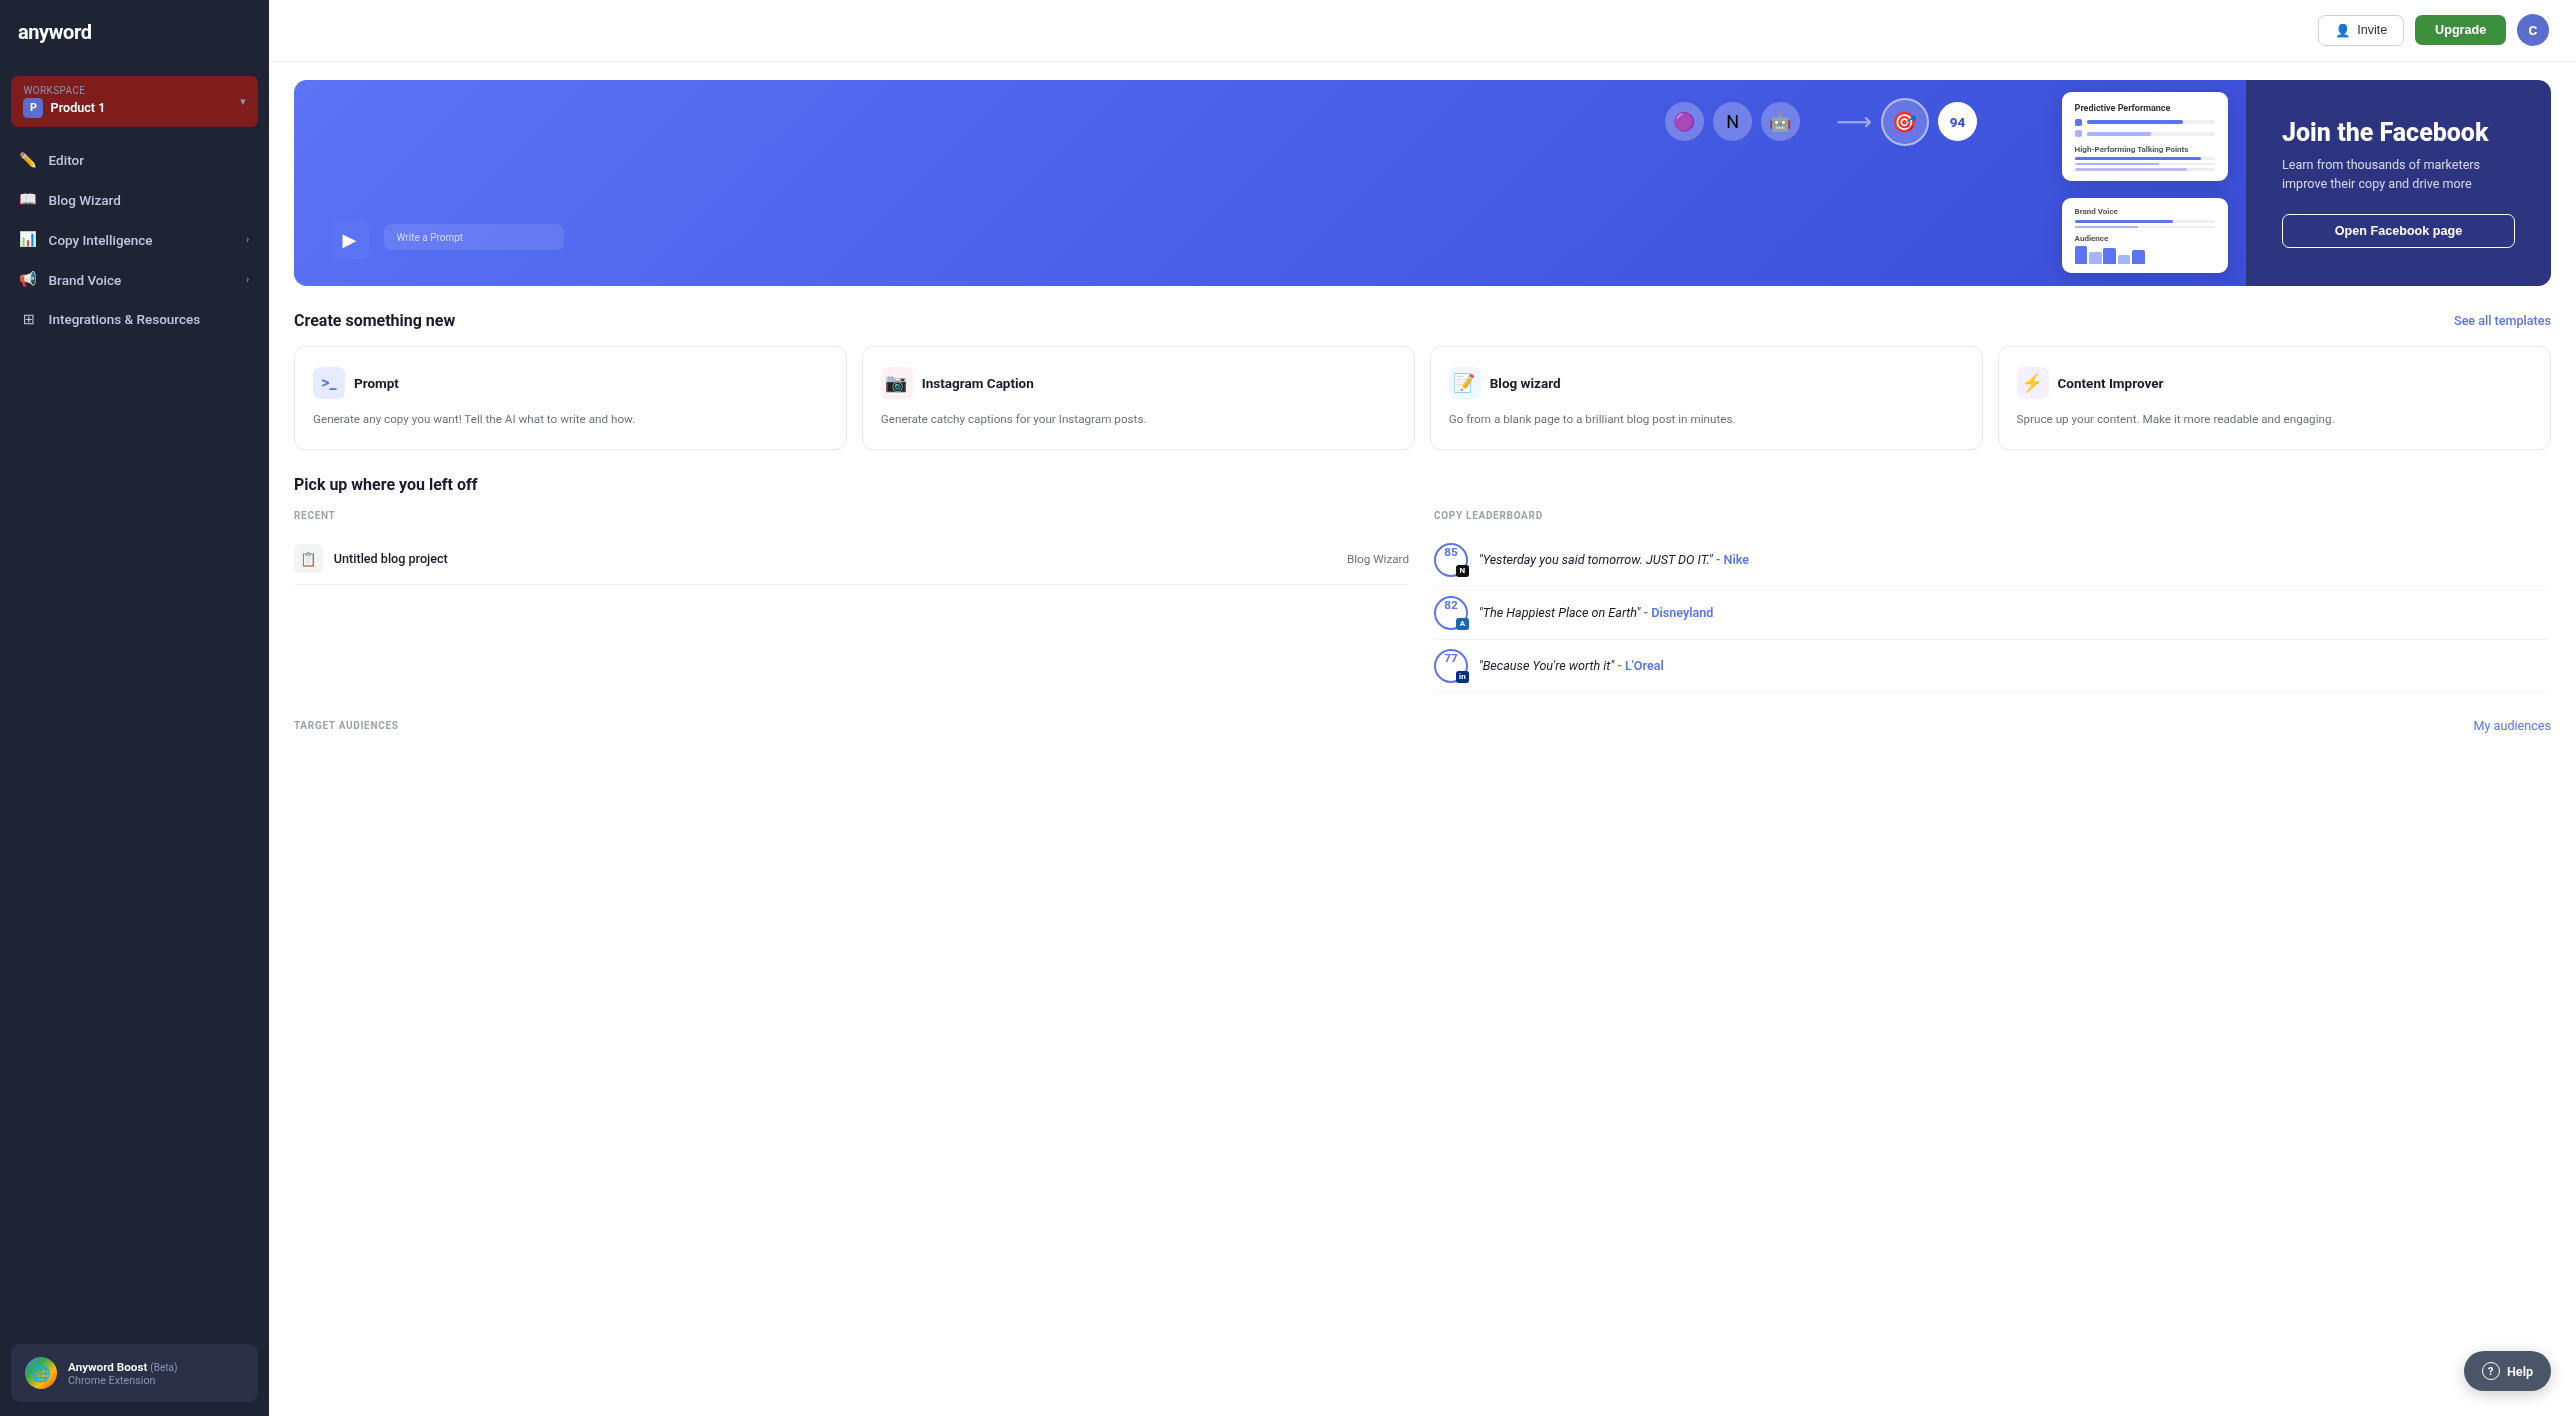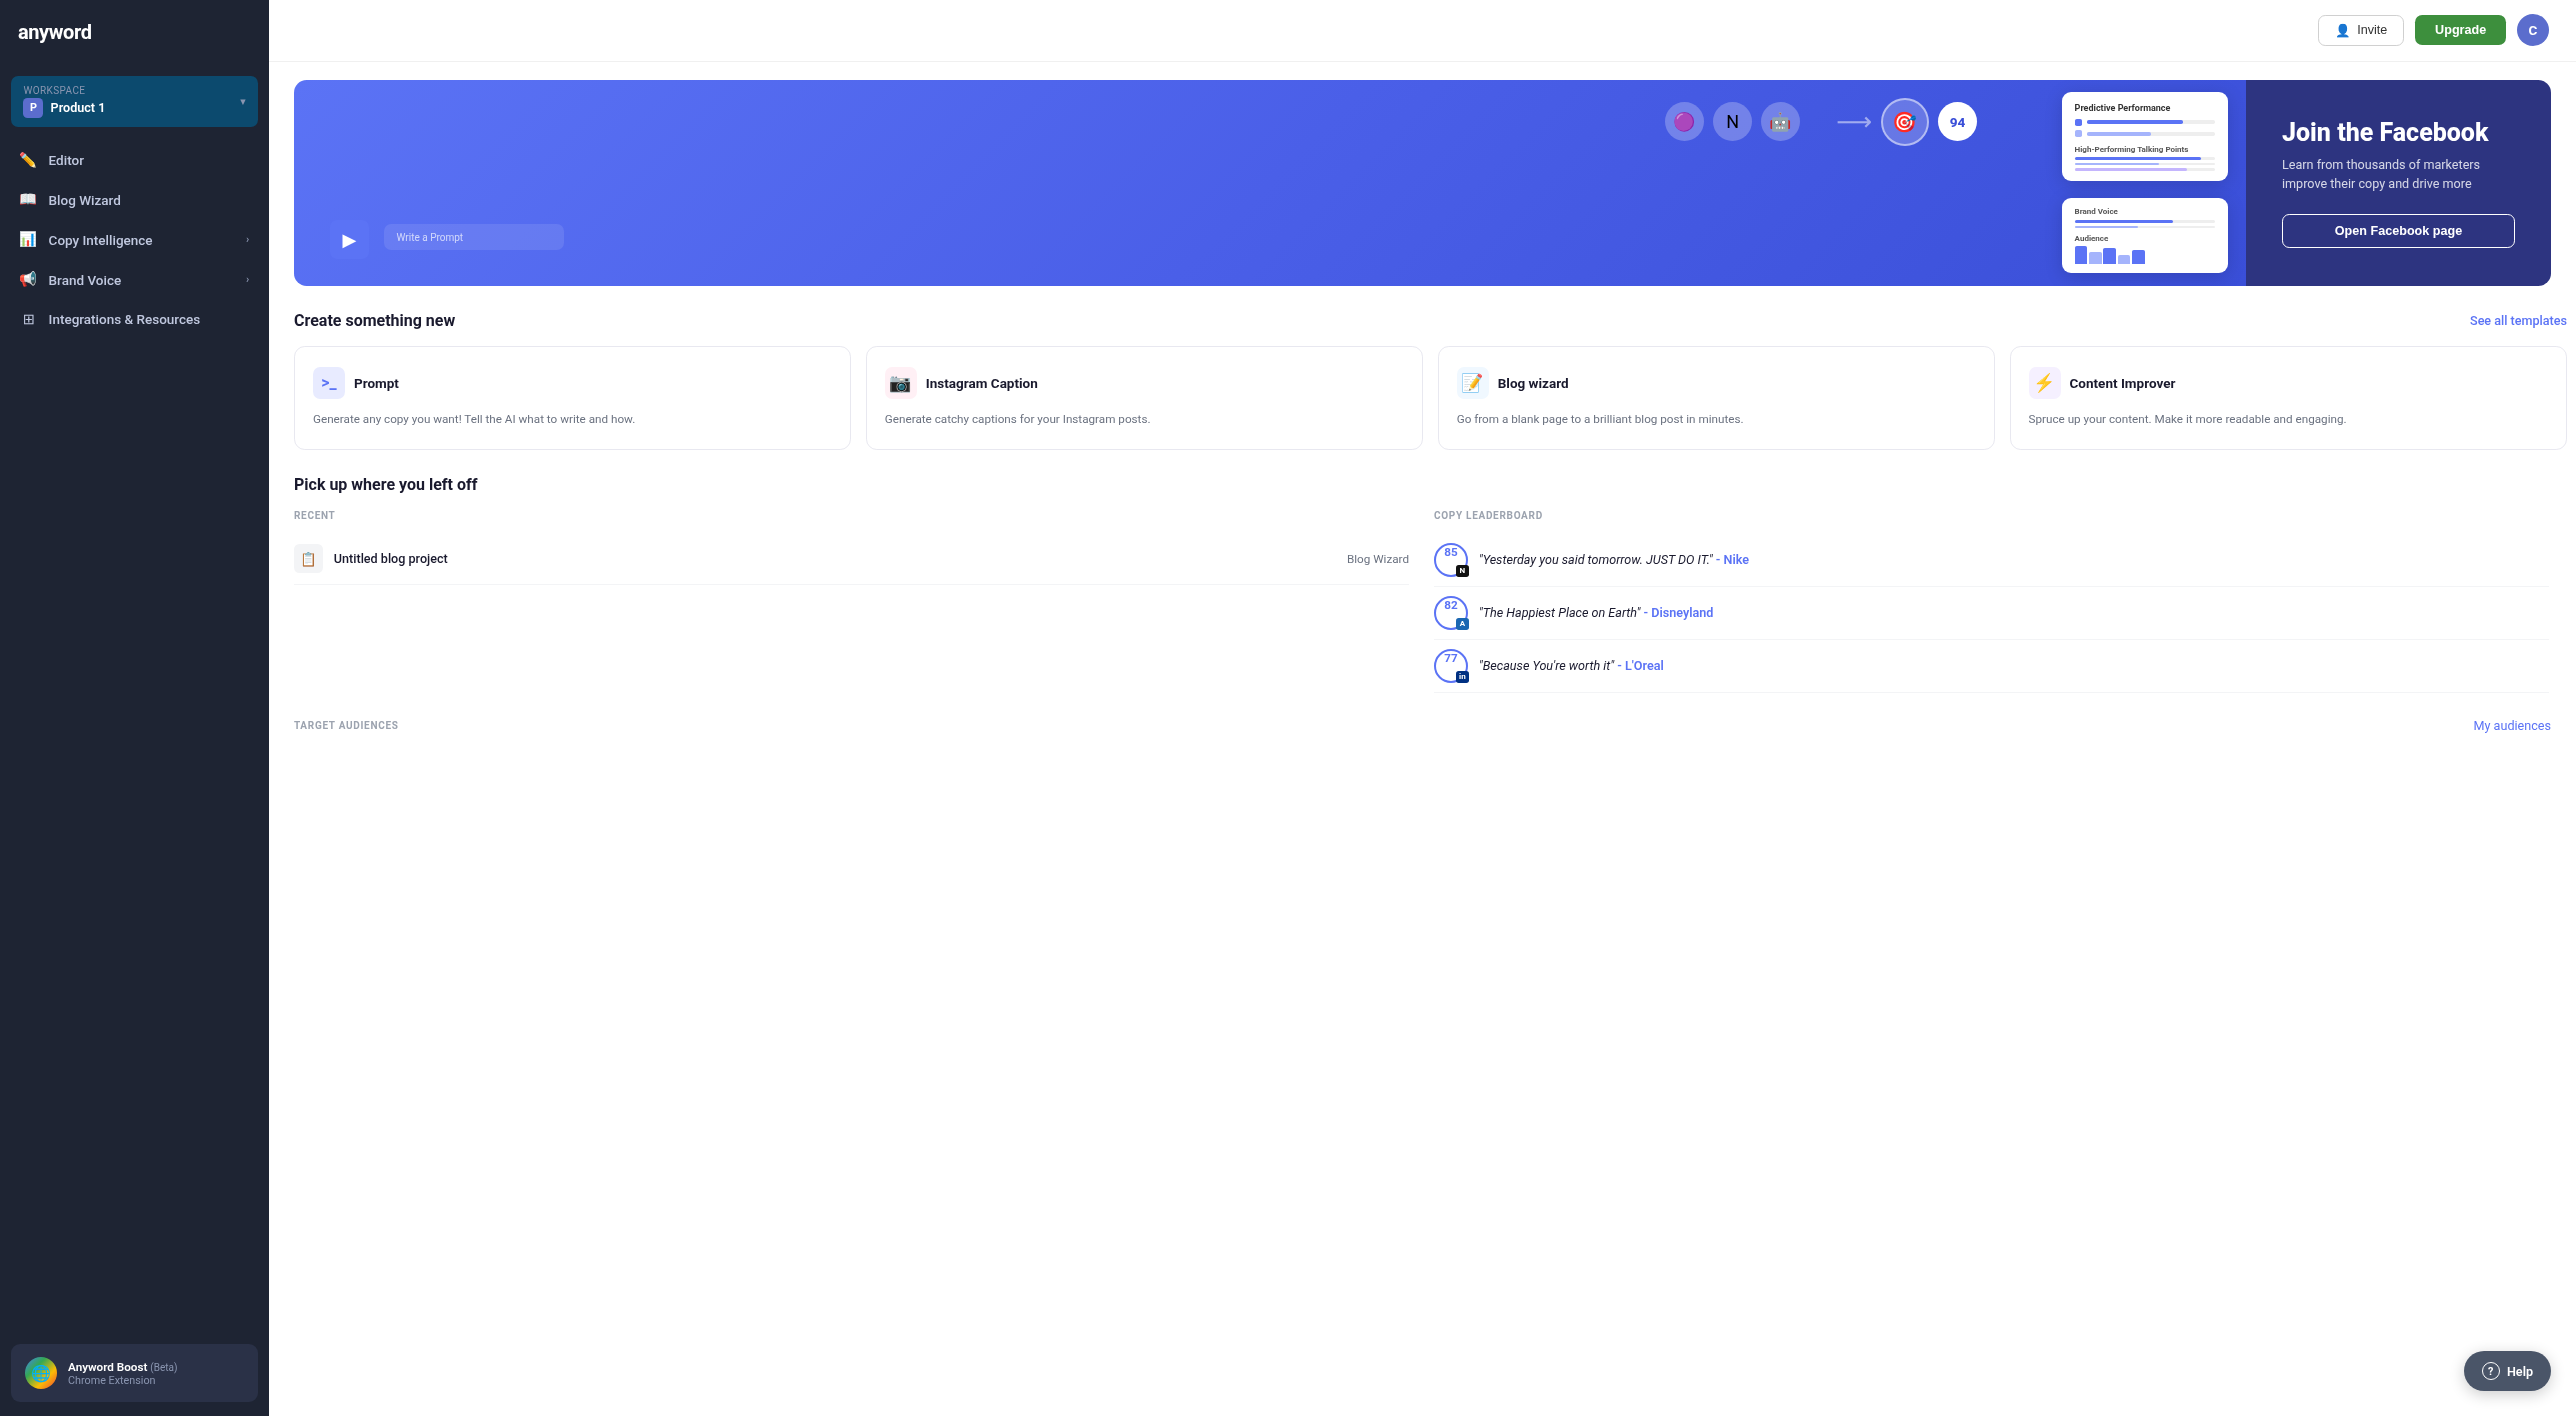--- a/index.html
+++ b/index.html
@@ -21,21 +21,21 @@
     }
     .logo-text {
       font-size: 20px;
       font-weight: 700;
       color: #fff;
       letter-spacing: -0.4px;
     }
 
     .workspace-selector {
       margin: 0 10.8px 14.4px 10.8px;
-      background: #0c4a6e;
+      background: #7f1d1d;
       border-radius: 7.2px;
       padding: 9px 12.6px;
       display: flex;
       align-items: center;
       justify-content: space-between;
       cursor: pointer;
     }
     .workspace-label {
       font-size: 10px;
       color: #8a95b0;
@@ -242,21 +242,21 @@
       border-radius: 7.2px;
       padding: 9px 18px;
       font-size: 12.6px;
       font-weight: 600;
       cursor: pointer;
       text-align: center;
     }
 
     
     #create-section {
-      padding: 25px 9px 0 25px;
+      padding: 25px 25px 0 25px;
     }
     .section-header {
       display: flex;
       align-items: center;
       justify-content: space-between;
       margin-bottom: 16px;
     }
     .section-title {
       font-size: 16px;
       font-weight: 700;

